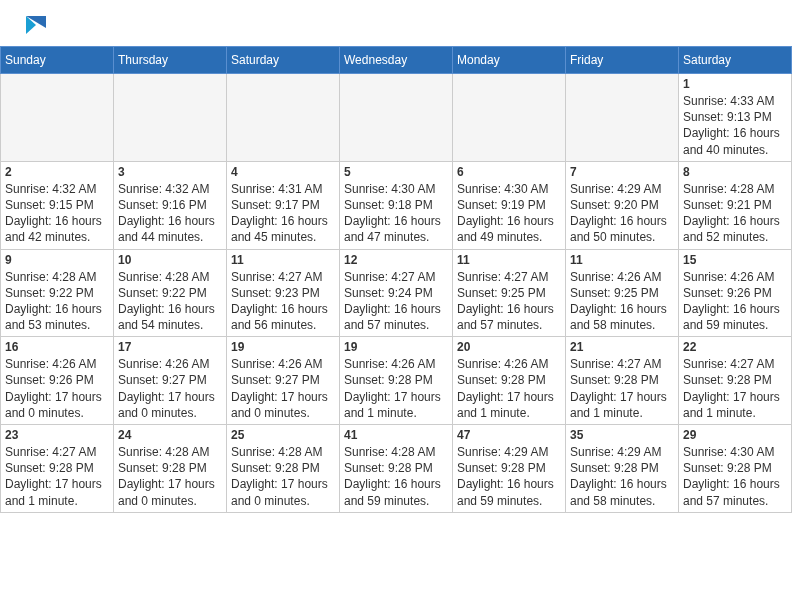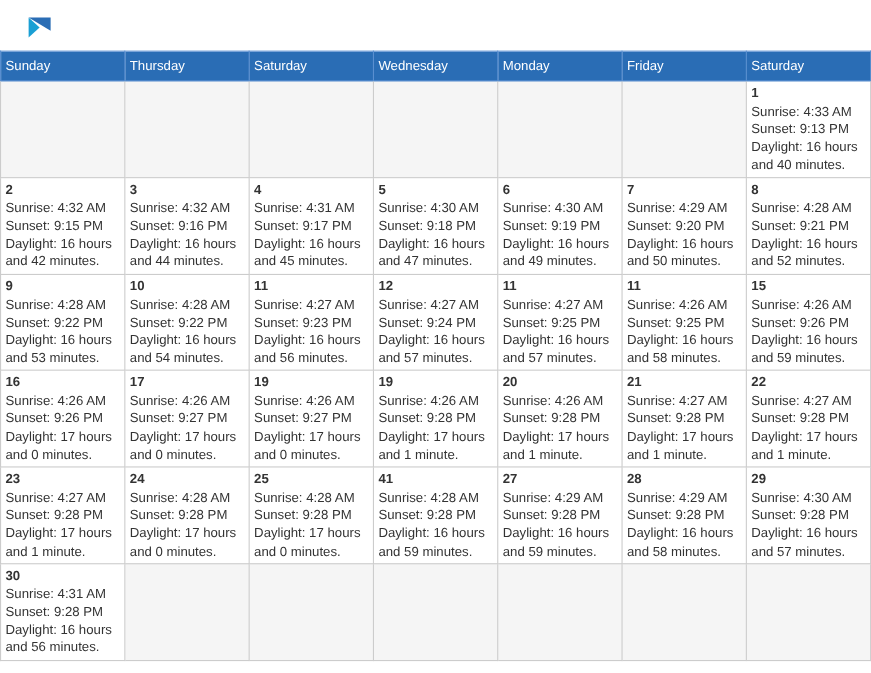--- a/index.html
+++ b/index.html
@@ -325,51 +325,36 @@
 and 0 minutes.</div>
           </td>
           <td>
             <span class="day-number">41</span>
             <div class="day-info" style="white-space: pre-line;">Sunrise: 4:28 AM
 Sunset: 9:28 PM
 Daylight: 16 hours
 and 59 minutes.</div>
           </td>
           <td>
-            <span class="day-number">27</span>
+            <span class="day-number">47</span>
             <div class="day-info" style="white-space: pre-line;">Sunrise: 4:29 AM
 Sunset: 9:28 PM
 Daylight: 16 hours
 and 59 minutes.</div>
           </td>
           <td>
-            <span class="day-number">28</span>
+            <span class="day-number">35</span>
             <div class="day-info" style="white-space: pre-line;">Sunrise: 4:29 AM
 Sunset: 9:28 PM
 Daylight: 16 hours
 and 58 minutes.</div>
           </td>
           <td>
             <span class="day-number">29</span>
             <div class="day-info" style="white-space: pre-line;">Sunrise: 4:30 AM
 Sunset: 9:28 PM
 Daylight: 16 hours
 and 57 minutes.</div>
           </td>
-        </tr>
-        <tr class="last-row">
-          <td>
-            <span class="day-number">30</span>
-            <div class="day-info" style="white-space: pre-line;">Sunrise: 4:31 AM
-Sunset: 9:28 PM
-Daylight: 16 hours
-and 56 minutes.</div>
-          </td>
-          <td class="empty"></td>
-          <td class="empty"></td>
-          <td class="empty"></td>
-          <td class="empty"></td>
-          <td class="empty"></td>
-          <td class="empty"></td>
         </tr>
       </tbody>
   </table>
 </div>
 
 </body></html>

